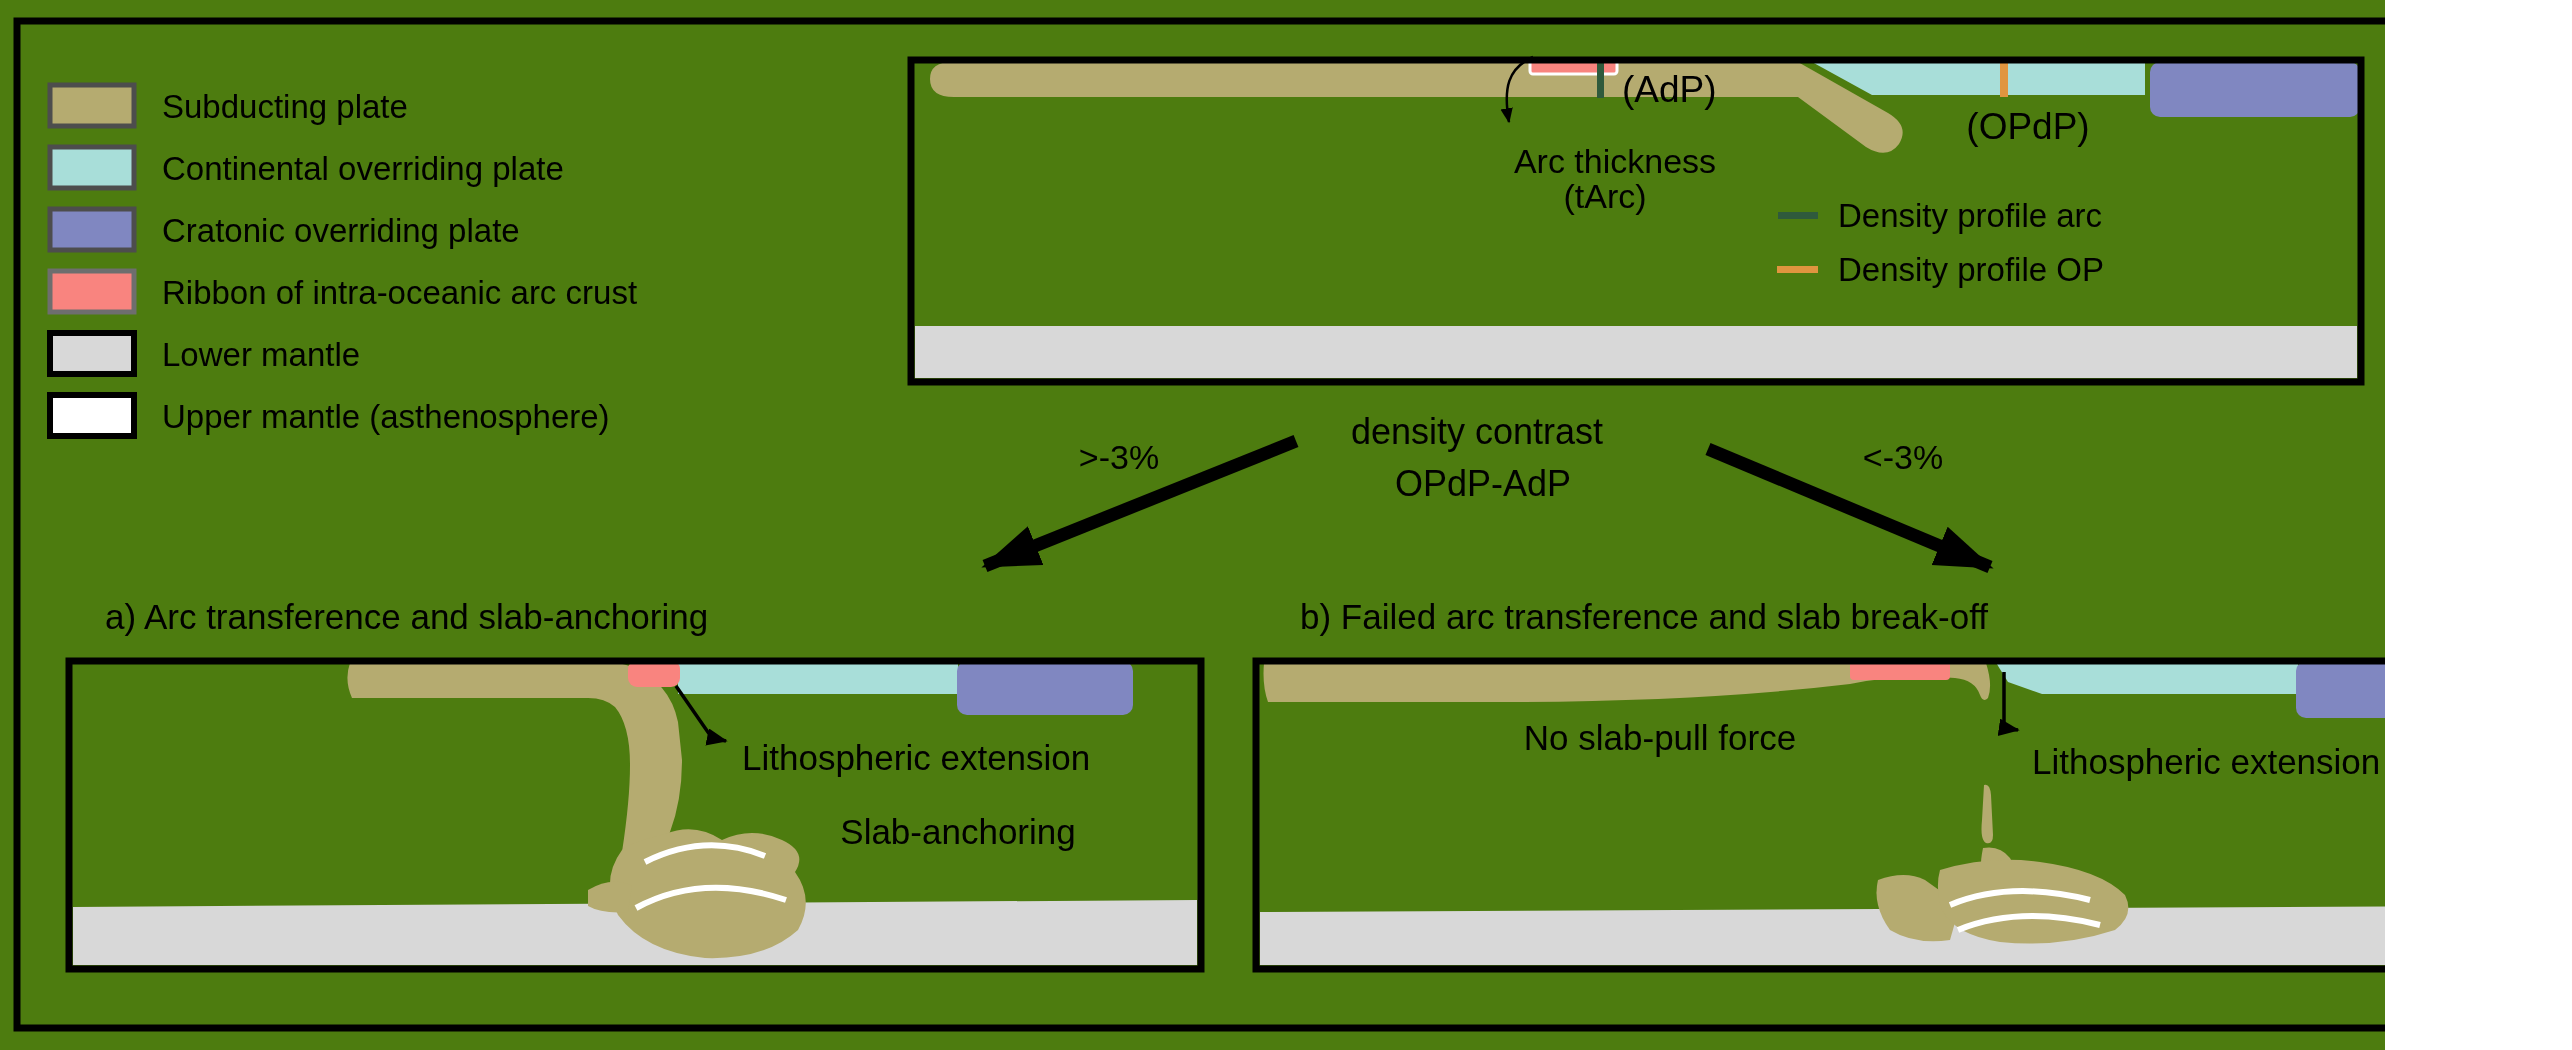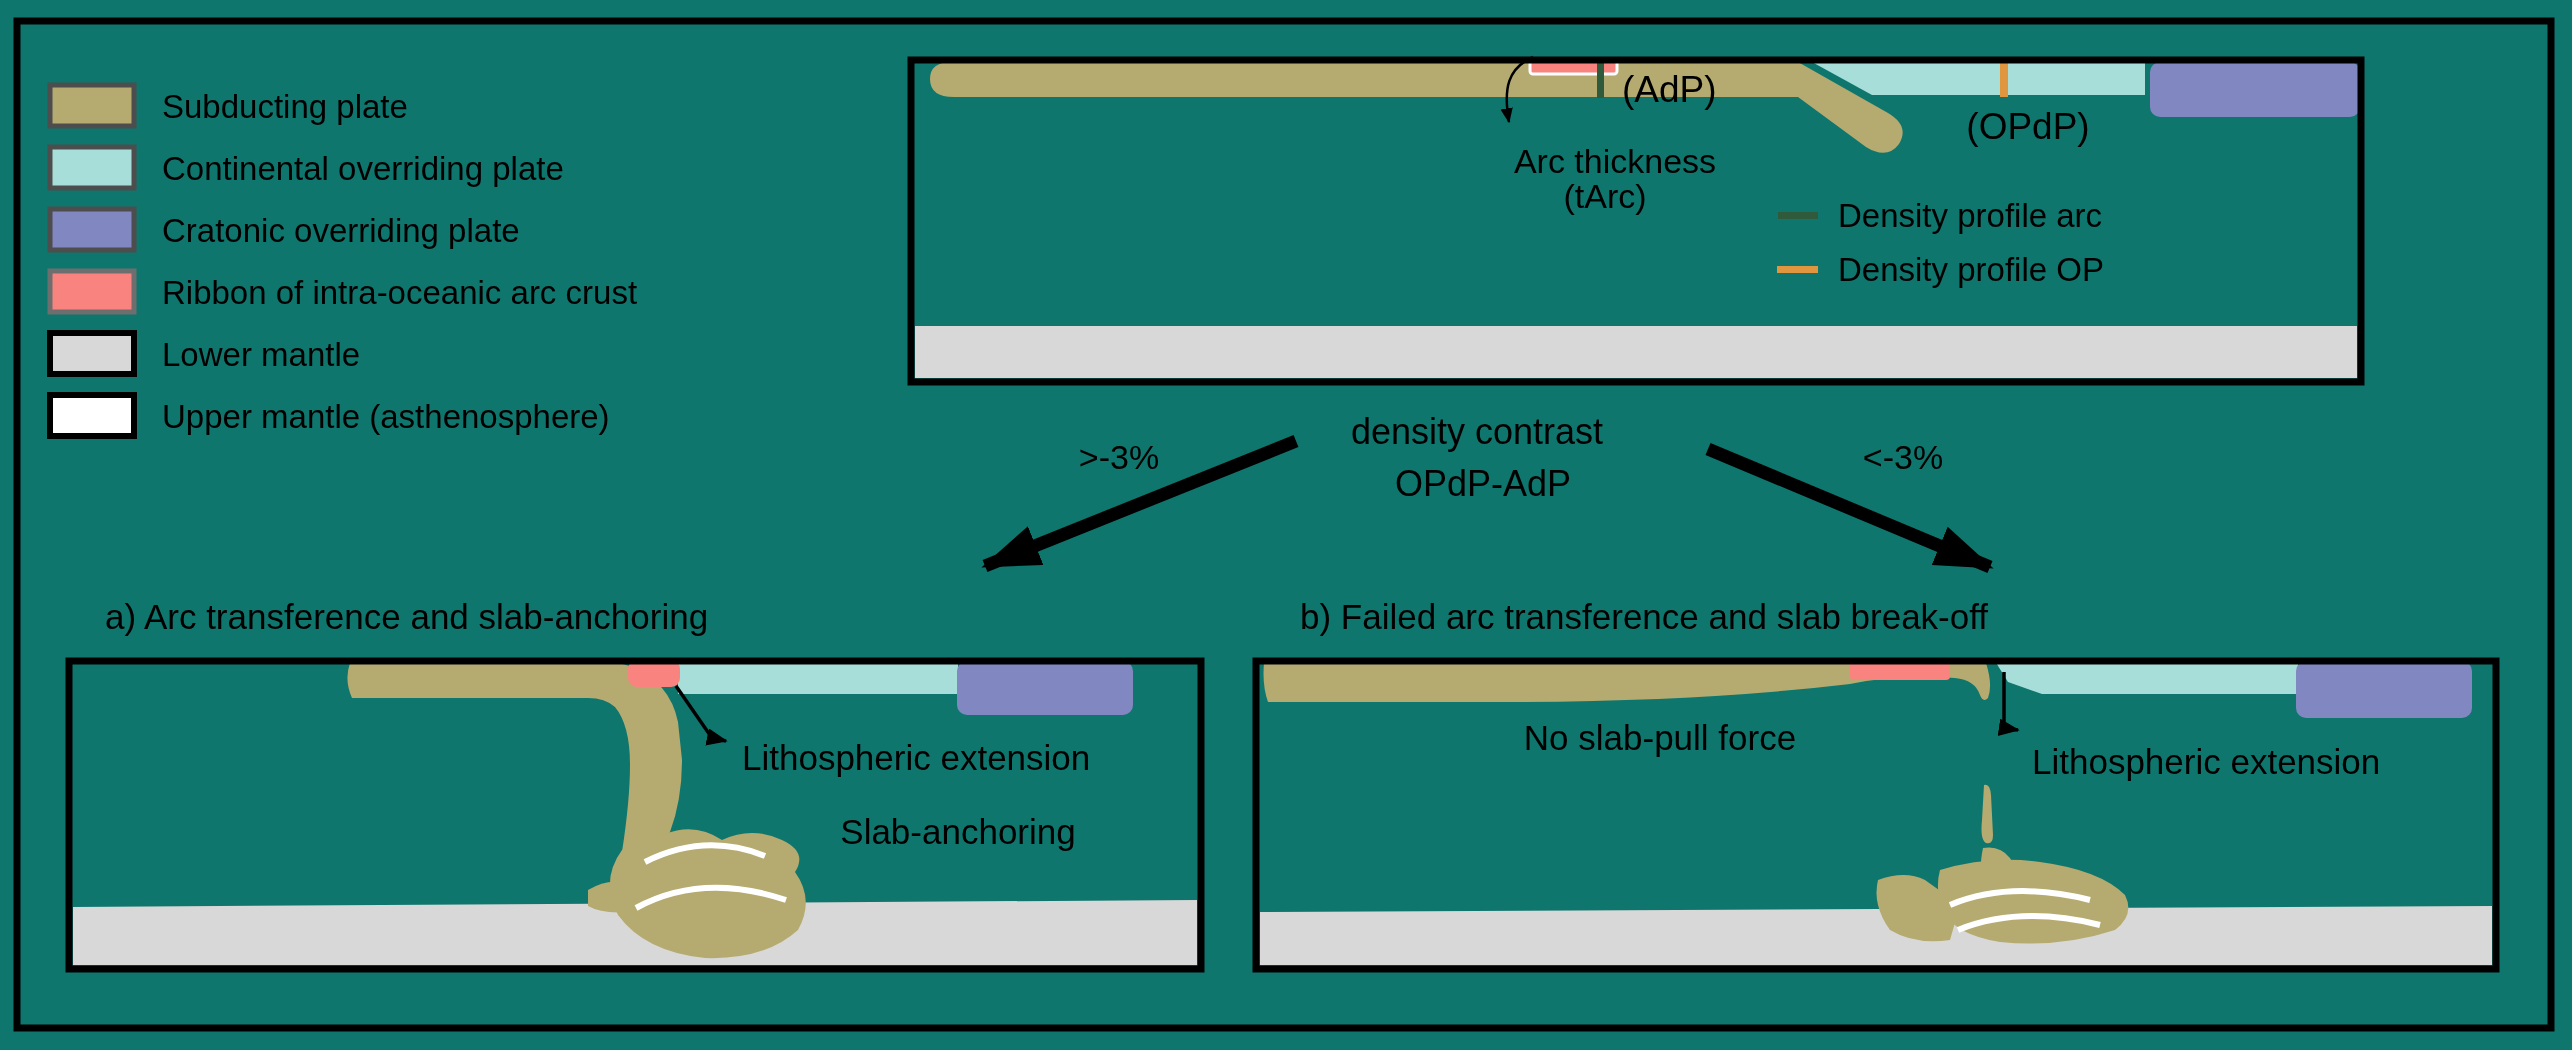--- a/index.html
+++ b/index.html
@@ -1,16 +1,16 @@
 <!DOCTYPE html>
 <html><head>
 <meta charset="utf-8">
 <style>
   html,body{margin:0;padding:0;background:#ffffff;}
-  .figure-wrap{position:relative;width:2572px;height:1050px;background:#0f766e;overflow:hidden;}
+  .figure-wrap{position:relative;width:2385px;height:1050px;background:#4d7c0f;overflow:hidden;}
   svg text{font-family:"Liberation Sans","DejaVu Sans",sans-serif;fill:#000000;}
   .t33{font-size:33px;}
   .t34{font-size:34px;}
   .t35{font-size:35px;}
   .t36{font-size:36px;}
   .t37{font-size:37px;}
 </style>
 </head>
 <body>
 

